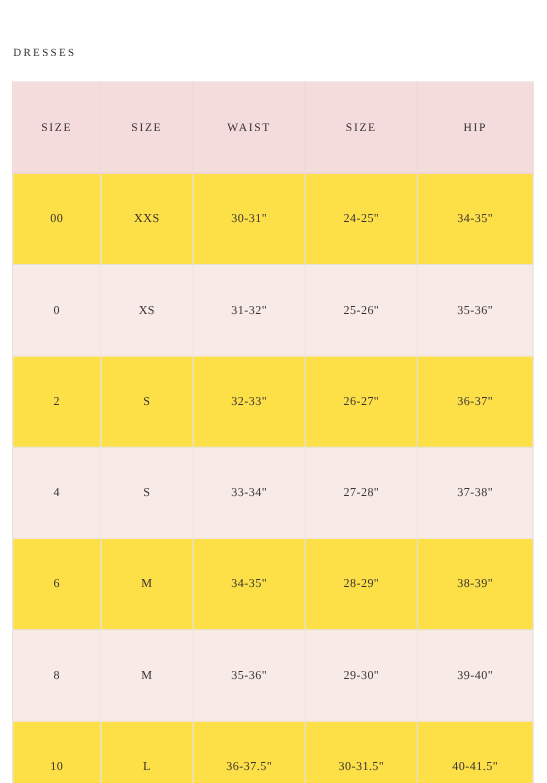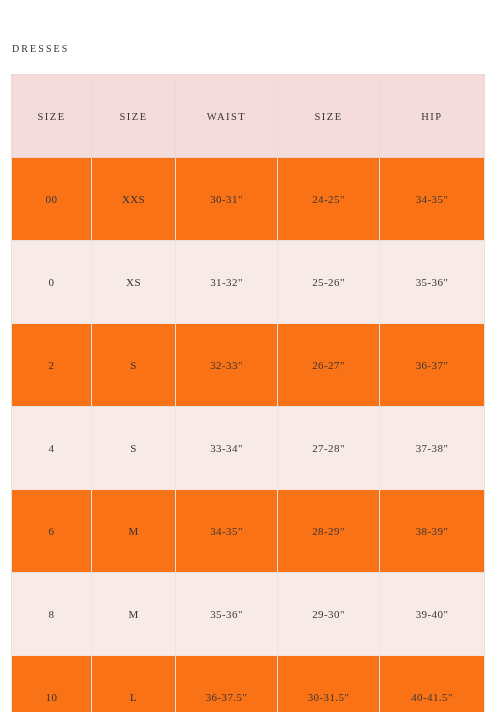--- a/index.html
+++ b/index.html
@@ -63,21 +63,21 @@
   table.size-table thead th {
     background: #f4dcdc;
     font-size: 10.5px;
     letter-spacing: 1.5px;
     border-color: #f0d6d6;
     border-bottom-color: #eccfcf;
   }
   table.size-table tbody td {
     font-size: 11px;
     letter-spacing: 0.4px;
-    background: #f97316;
+    background: #fde047;
   }
   table.size-table tbody tr.alt td {
     background: #f8eae6;
     border-color: #f2e2de;
   }
   table.size-table tbody tr.alt td:first-child { border-left-color: #e5e0e0; }
   table.size-table tbody tr.alt td:last-child { border-right-color: #e5e0e0; }
 </style>
 </head>
 <body>

